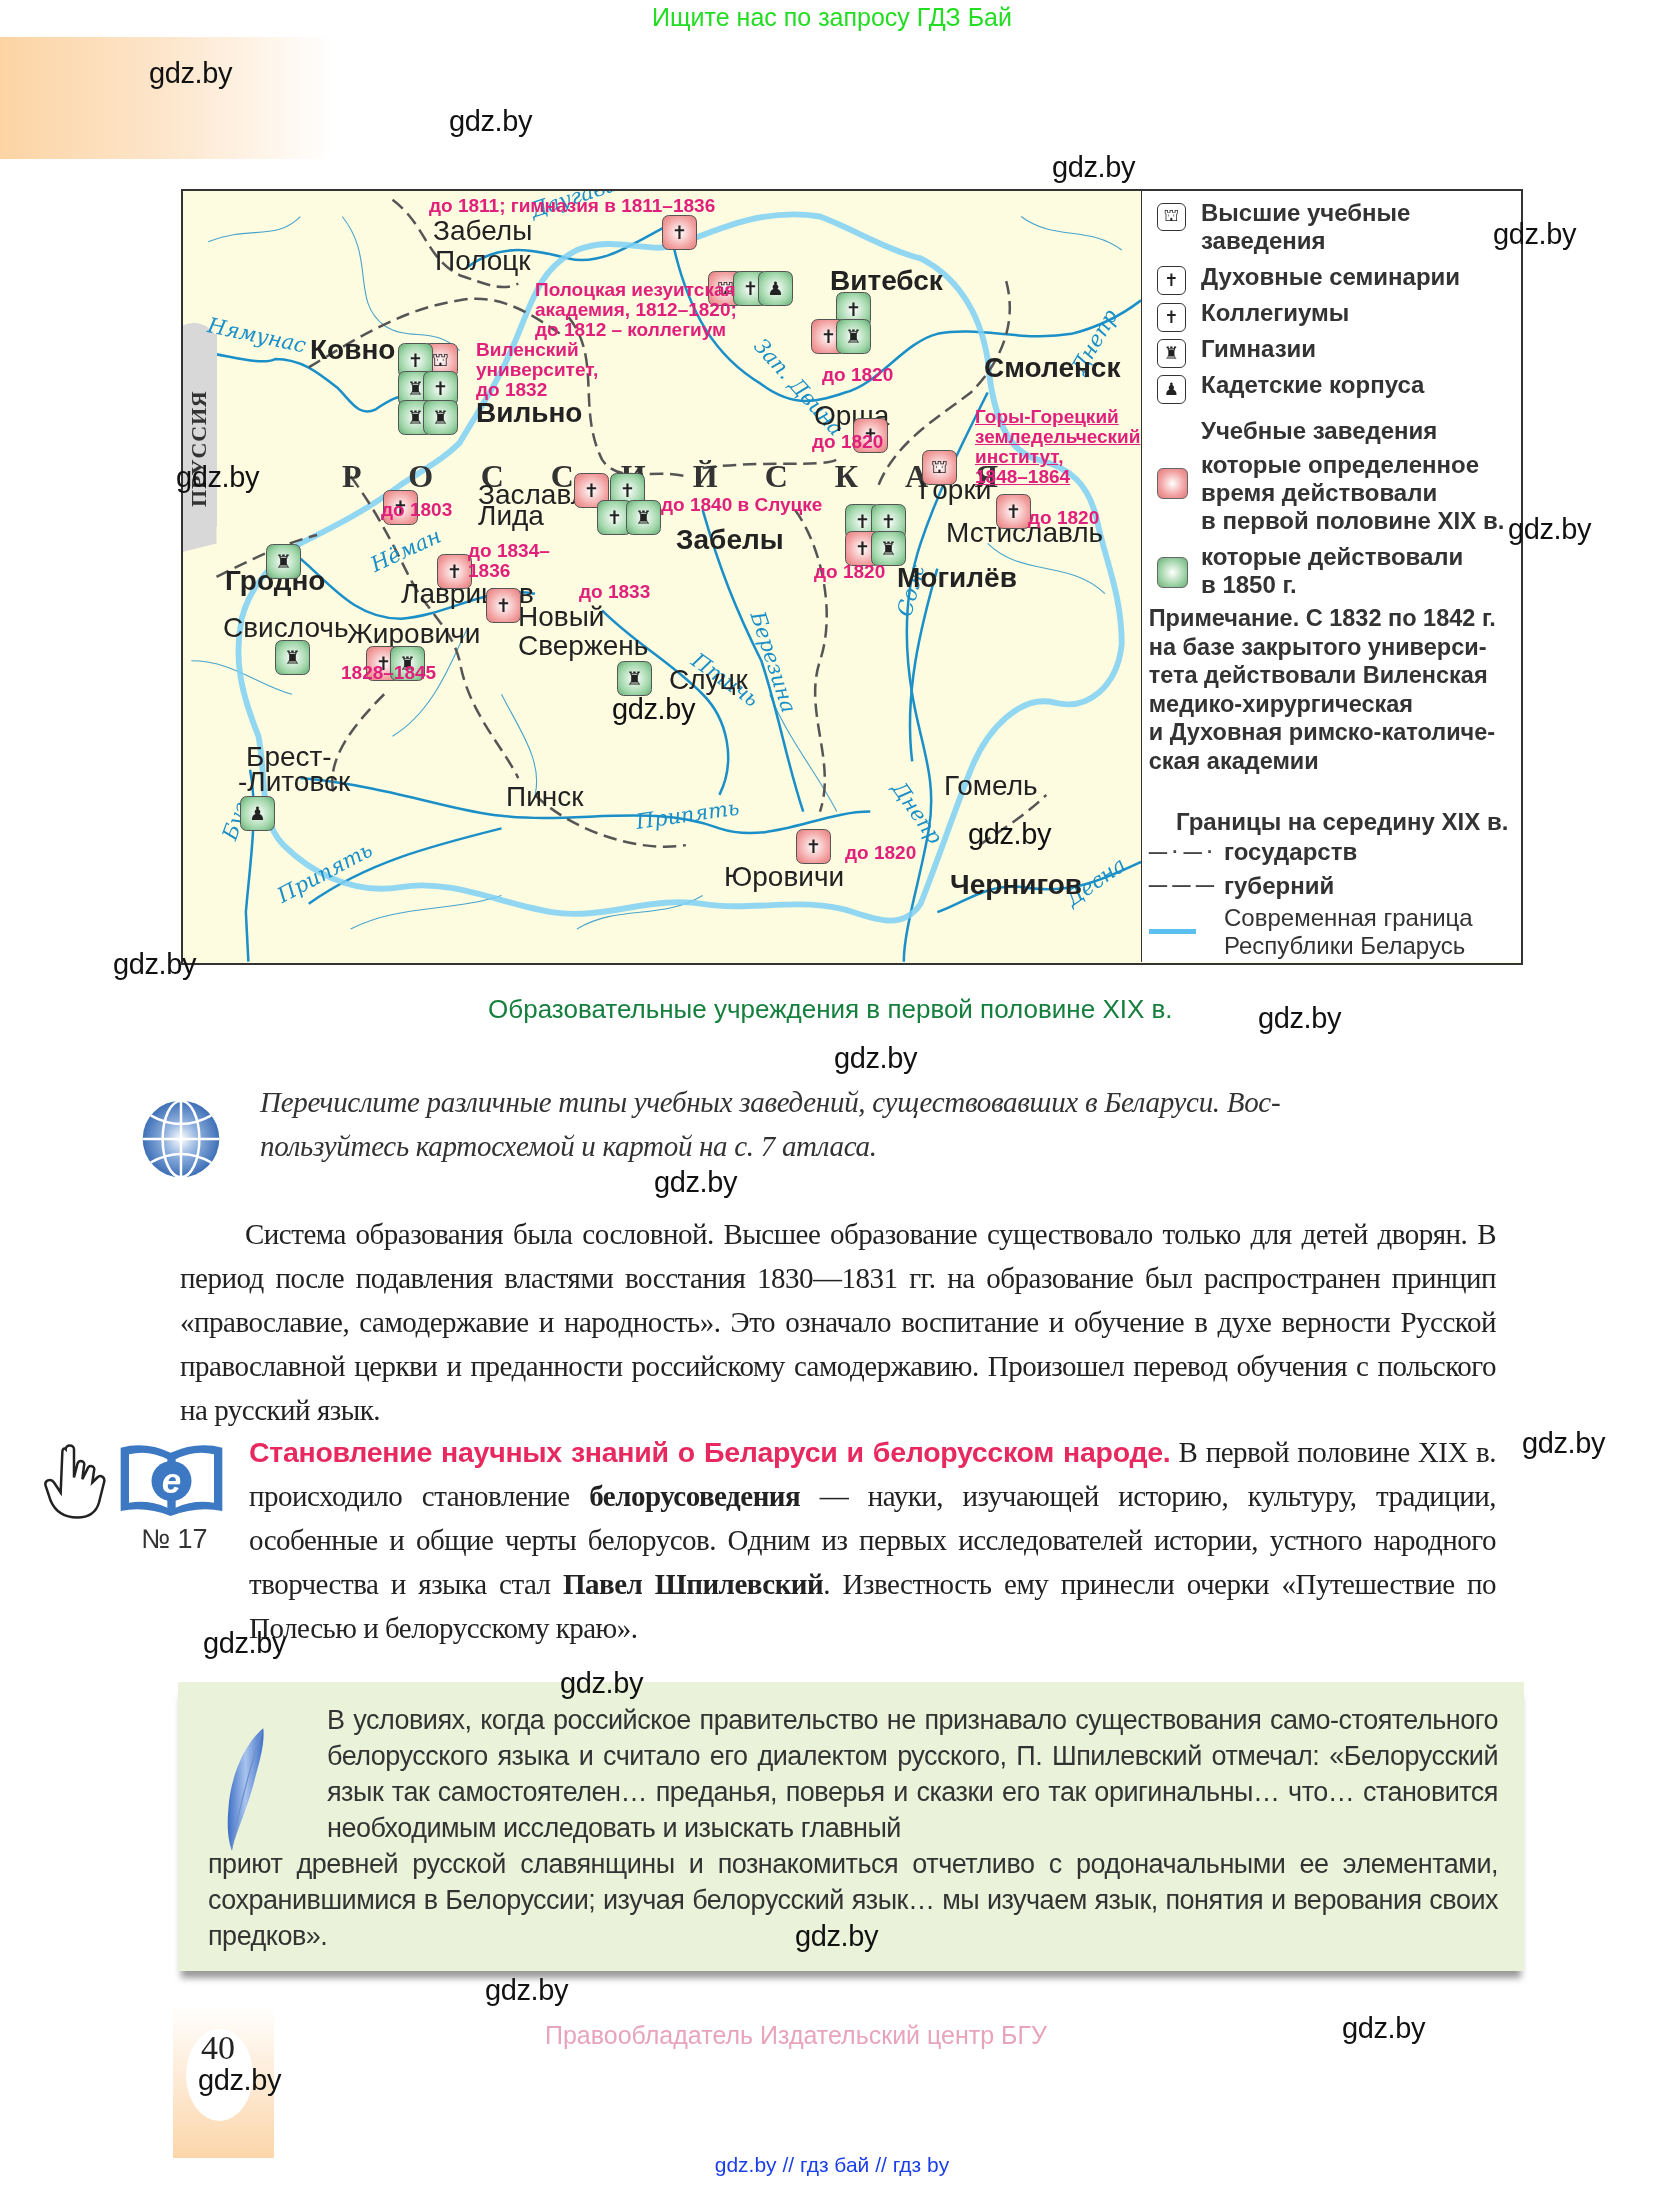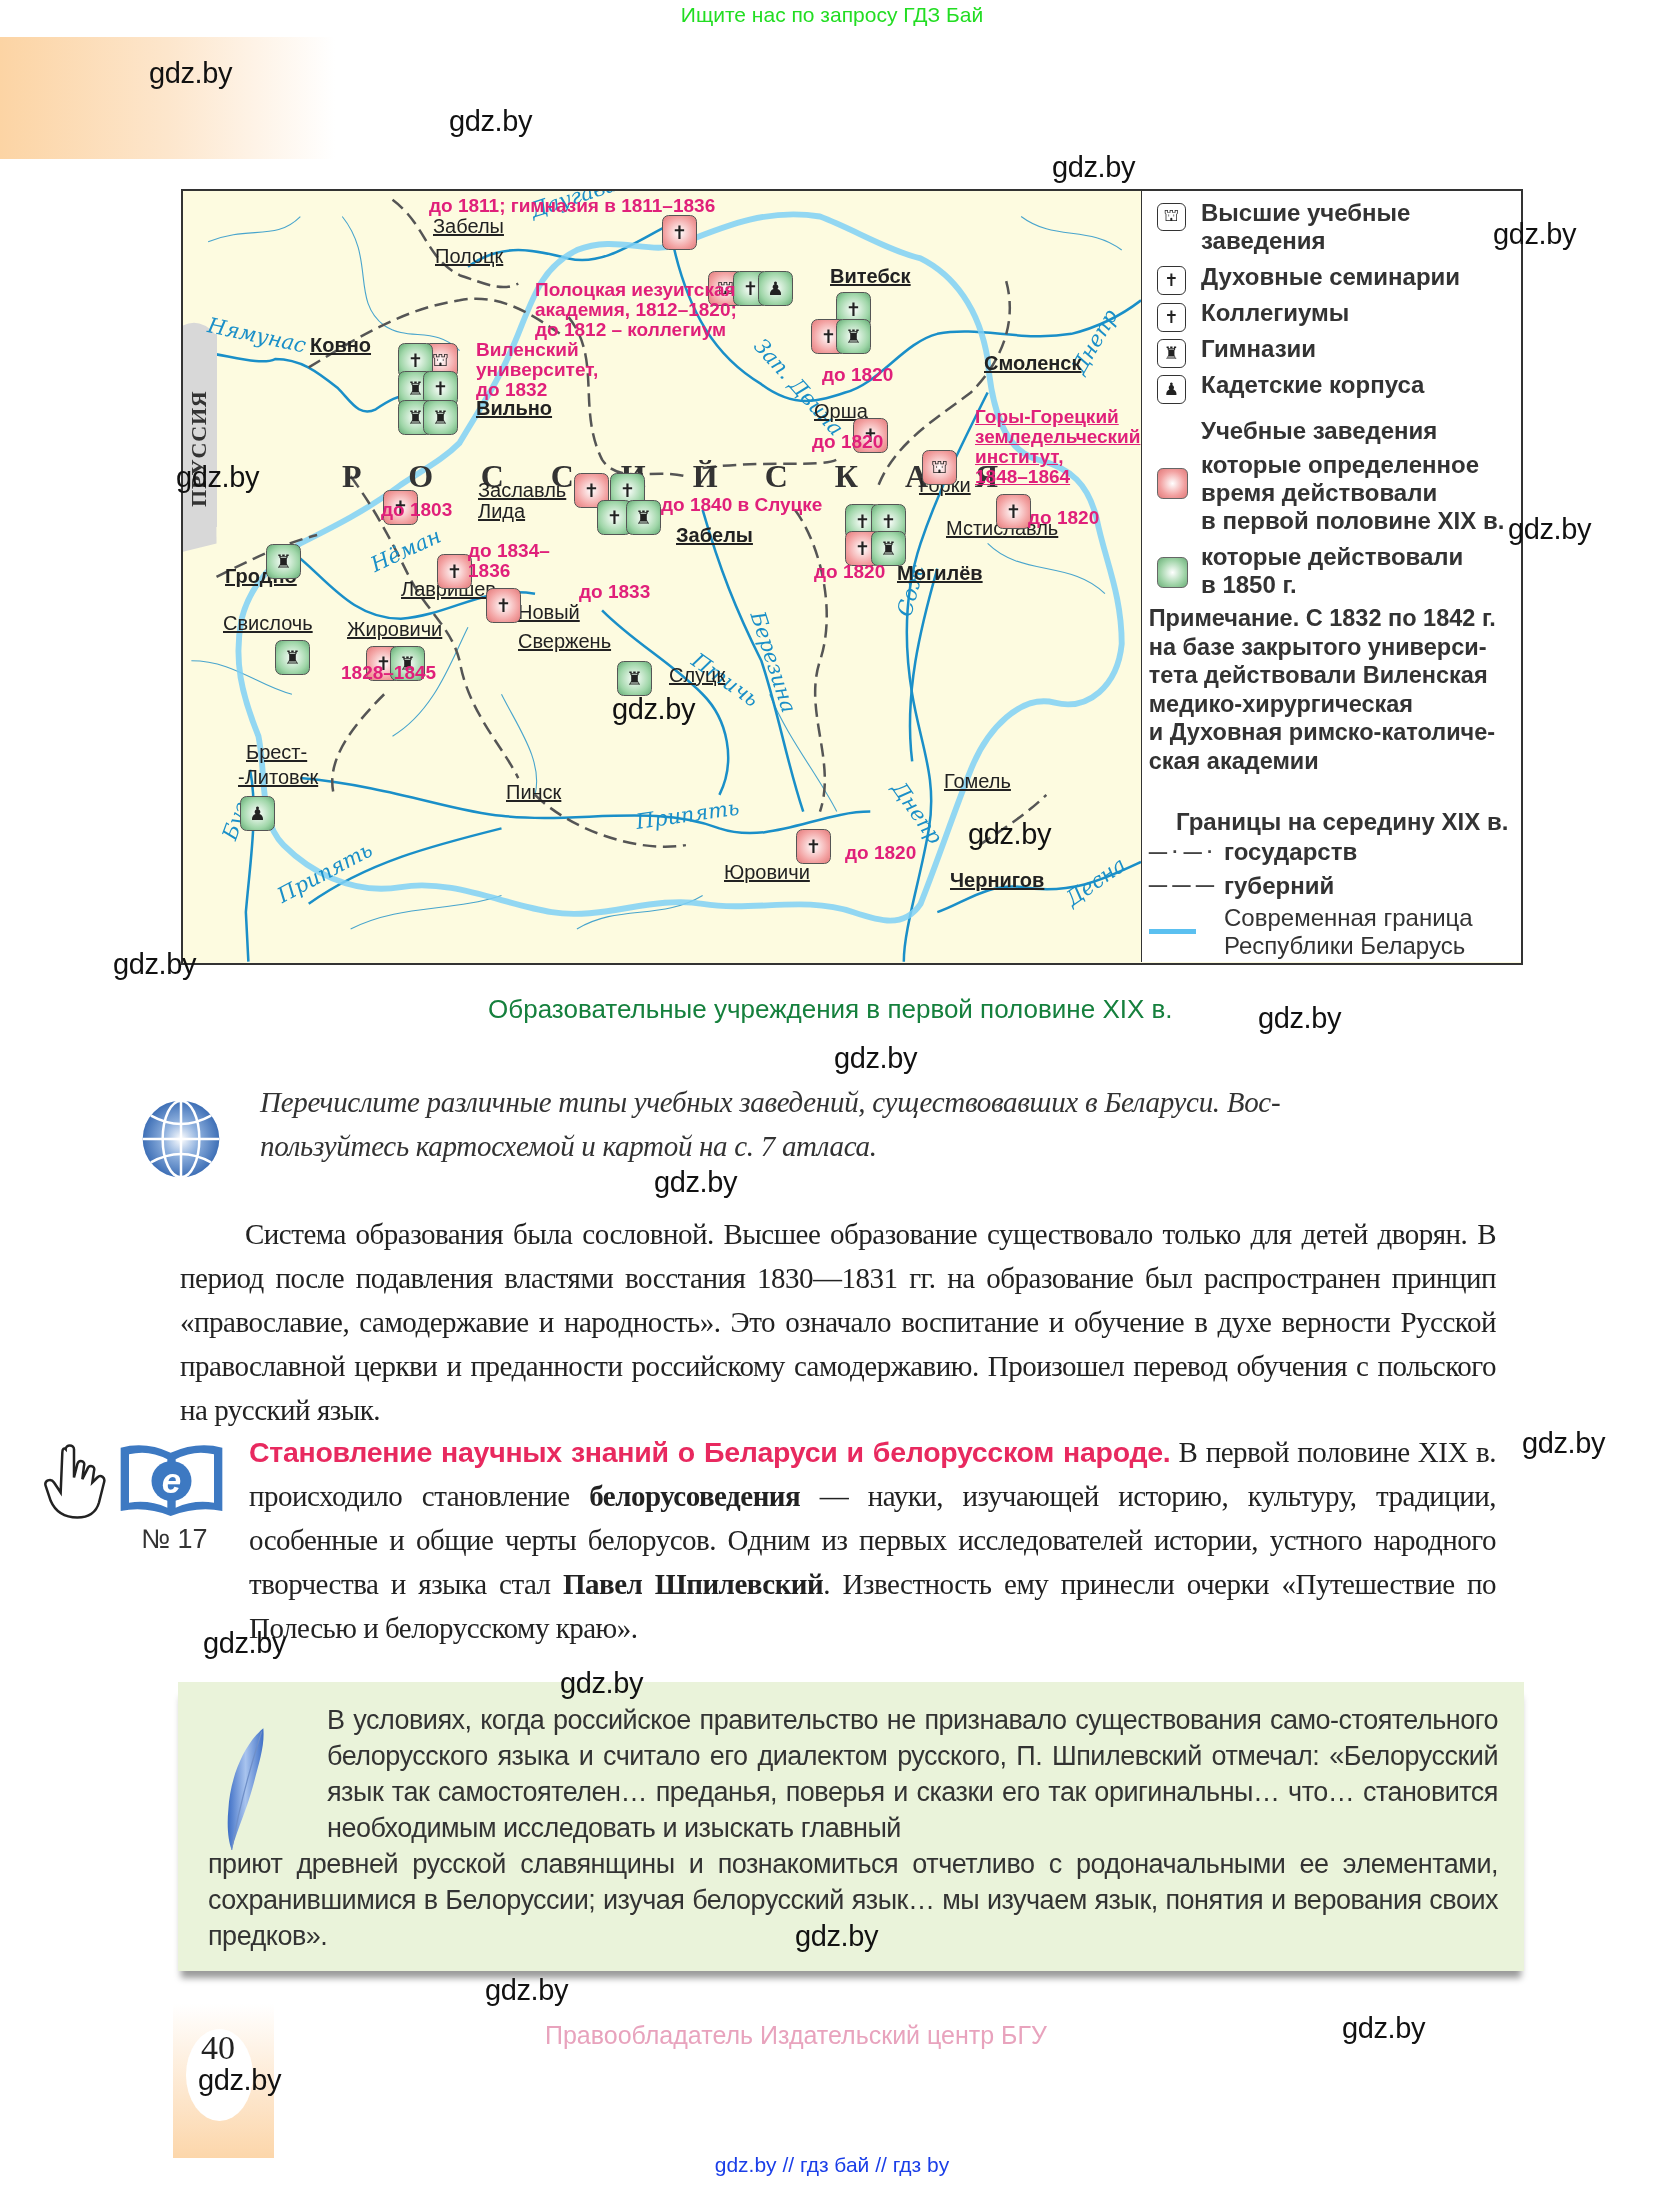--- a/index.html
+++ b/index.html
@@ -1,32 +1,32 @@
 <!DOCTYPE html>
 <html style="font-size:13.4px"><head>
 <meta charset="utf-8">
 <style>
   html, body { margin:0; padding:0; }
   body { width:1664px; height:2205px; position:relative; background:#ffffff; overflow:hidden; font-family:"Liberation Sans", sans-serif; color:#222; }
   .abs { position:absolute; }
   .wm { position:absolute; font-family:"Liberation Sans", sans-serif; font-size:29px; color:#111; letter-spacing:-0.4px; }
-  .top-banner { position:absolute; left:0; right:0; top:3.4px; text-align:center; color:#22dd22; font-size:21px; }
+  .top-banner { position:absolute; left:0; right:0; top:3.4px; text-align:center; color:#22dd22; font-size:25px; }
   .corner-tab { position:absolute; left:0; top:37px; width:335px; height:122px; background:linear-gradient(90deg,#fcd4a4 0%, #fde6cc 50%, #ffffff 100%); }
   
   .map { position:absolute; left:181px; top:189px; width:1342px; height:776px; border:2.5px solid #333; background:#fdfbe0; box-sizing:border-box; overflow:hidden; }
   .map svg.bg { position:absolute; left:0; top:0; }
   .legend { position:absolute; left:958px; top:0; width:381px; height:771px; background:#ffffff; border-left:1.7px solid #333; box-sizing:border-box; }
   .lg-row { position:absolute; left:15px; display:flex; align-items:flex-start; }
   .lg-icon { width:28.5px; height:28.5px; border:1.7px solid #333; border-radius:5.9px; box-sizing:border-box; display:flex; align-items:center; justify-content:center; font-size:17px; color:#222; background:#fff; }
   .lg-text { position:absolute; left:59px; font-weight:bold; font-size:24px; line-height:28px; color:#333; white-space:nowrap; }
   .swatch { position:absolute; left:15px; width:28.5px; height:28.5px; border-radius:5.9px; border:0.8px solid #666; }
   .sw-red { background:radial-gradient(circle,#ffffff 0%,#f2a0a0 60%,#e07878 100%); }
   .sw-green { background:radial-gradient(circle,#ffffff 0%,#a0d4a8 60%,#6aae78 100%); }
   .note { position:absolute; left:6.7px; top:413px; width:369px; font-weight:bold; font-size:23.5px; line-height:28.5px; color:#333; }
-  .city { position:absolute; font-weight:bold; font-size:20px; color:#222; white-space:nowrap;text-decoration:underline; }
+  .city { position:absolute; font-weight:bold; font-size:28px; color:#222; white-space:nowrap; }
   .city.light { font-weight:normal; }
   .pink { position:absolute; color:#e0207a; font-weight:bold; font-size:19px; line-height:20px; white-space:nowrap; }
   .river { position:absolute; color:#1a8fc8; font-style:italic; font-family:"DejaVu Serif", serif; font-size:21px; white-space:nowrap; }
   .empire { position:absolute; font-family:"Liberation Serif", serif; font-weight:bold; font-size:32px; color:#333; letter-spacing:47px; white-space:nowrap; }
   .ico { position:absolute; width:35px; height:35px; border-radius:6.7px; border:0.8px solid #555; box-sizing:border-box; display:flex; align-items:center; justify-content:center; font-size:18.4px; color:#222; }
   .ico.r { background:radial-gradient(circle,#ffffff 0%,#f3a3a3 65%,#e27a7a 100%); }
   .ico.g { background:radial-gradient(circle,#ffffff 0%,#9fd6a8 65%,#62a873 100%); }
   .prussia { position:absolute; left:0; top:143px; width:34px; height:193px; background:#d8d8d8; }
   .prussia span { position:absolute; left:3.4px; top:173px; transform:rotate(-90deg); transform-origin:left top; font-family:"Liberation Serif", serif; font-weight:bold; font-size:22px; color:#333; letter-spacing:0.8px; }
   

